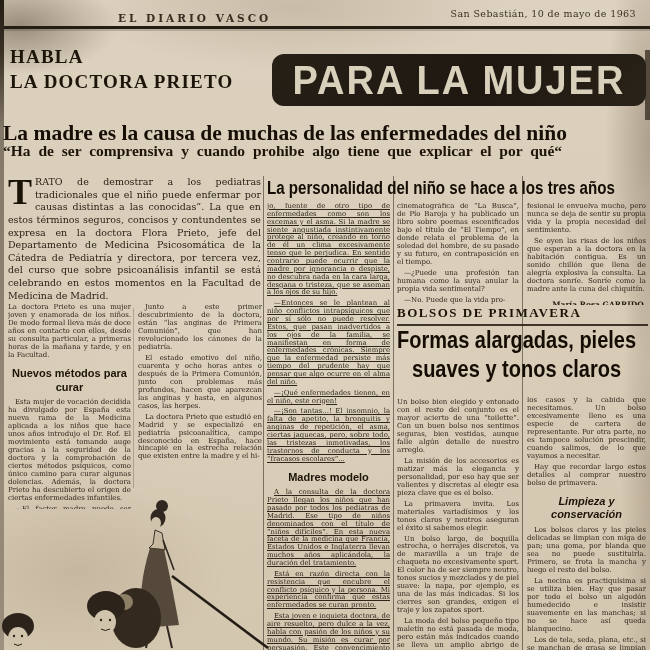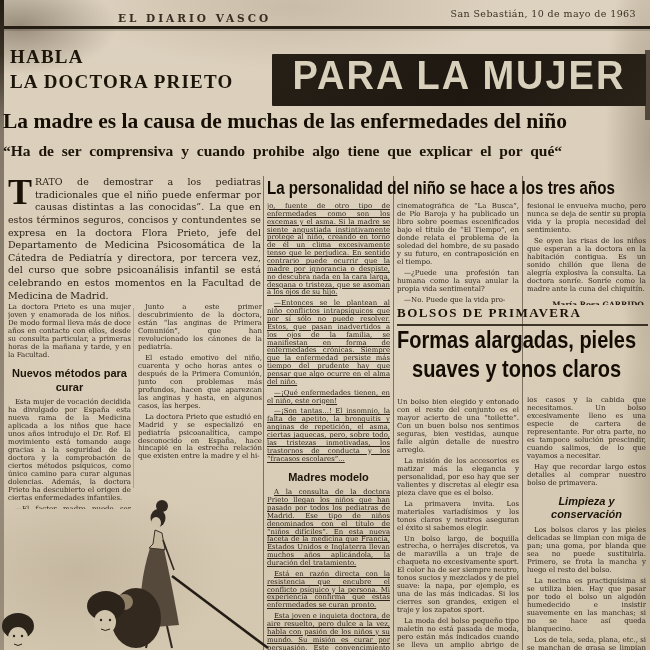--- a/index.html
+++ b/index.html
@@ -17,24 +17,24 @@
   }
   .abs{position:absolute;}
   
   .masthead-title{left:118px;top:12px;font-weight:bold;font-size:10.5px;letter-spacing:3px;color:#362c20;}
   .masthead-date{right:14px;top:8px;font-size:9.5px;letter-spacing:.4px;color:#3a3023;}
   .top-rule{left:0;top:26px;width:650px;height:3px;background:#241d14;box-shadow:0 2px 0 rgba(36,29,20,.18);}
   .edge-left{left:0;top:0;width:4px;height:650px;background:linear-gradient(180deg,#241d15 0%,#3a3024 8%,rgba(58,48,36,.55) 20%,rgba(58,48,36,.35) 100%);}
   .edge-right-smudge{right:0;top:50px;width:5px;height:70px;background:rgba(40,32,22,.7);}
   
   .kicker{left:10px;top:44px;font-family:"Liberation Serif",serif;font-weight:bold;font-size:19px;line-height:1.32;letter-spacing:1.2px;color:#1d1509;}
-  .banner{left:272px;top:54px;width:374px;height:52px;background:linear-gradient(135deg,#262017 0%,#1e1811 55%,#2a2319 100%);display:flex;align-items:flex-start;justify-content:center;border-radius:1px;}
+  .banner{left:272px;top:54px;width:374px;height:52px;background:linear-gradient(135deg,#262017 0%,#1e1811 55%,#2a2319 100%);display:flex;align-items:center;justify-content:center;border-radius:12px;}
   .banner-text{font-family:"Liberation Sans",sans-serif;font-weight:800;font-size:38px;letter-spacing:2px;color:#d9d0bb;transform:scaleY(1.05);}
   
-  .headline{left:3px;top:109px;width:646px;font-family:"Liberation Serif",serif;font-weight:bold;font-size:21.5px;white-space:nowrap;color:#170f06;}
+  .headline{left:3px;top:121px;width:646px;font-family:"Liberation Serif",serif;font-weight:bold;font-size:21.5px;white-space:nowrap;color:#170f06;}
   .subheadline{left:3px;top:142px;width:646px;font-family:"Liberation Serif",serif;font-weight:bold;font-size:15.5px;white-space:nowrap;word-spacing:4px;color:#1d1509;}
   
   .newscol{text-align:justify;overflow:hidden;}
   .newscol p{margin:0 0 3px 0;font-size:7px;line-height:1.14;text-indent:7px;}
   .newscol p.flush{text-indent:0;}
   .intro{left:8px;top:176px;width:253px;font-size:9.5px;line-height:1.33;text-align:justify;color:#2b2318;}
   .dropcap{float:left;font-family:"Liberation Serif",serif;font-weight:bold;font-size:36px;line-height:.8;padding:2px 3px 0 0;color:#1a1206;}
   .col-sub{font-family:"Liberation Sans",sans-serif;font-weight:bold;font-size:11px;line-height:1.25;text-align:center;margin:7px 0 5px 0;color:#1c1408;}
   .col-sub.big{font-size:12.5px;}
   .col-sub.italic{font-style:italic;font-size:11px;}

